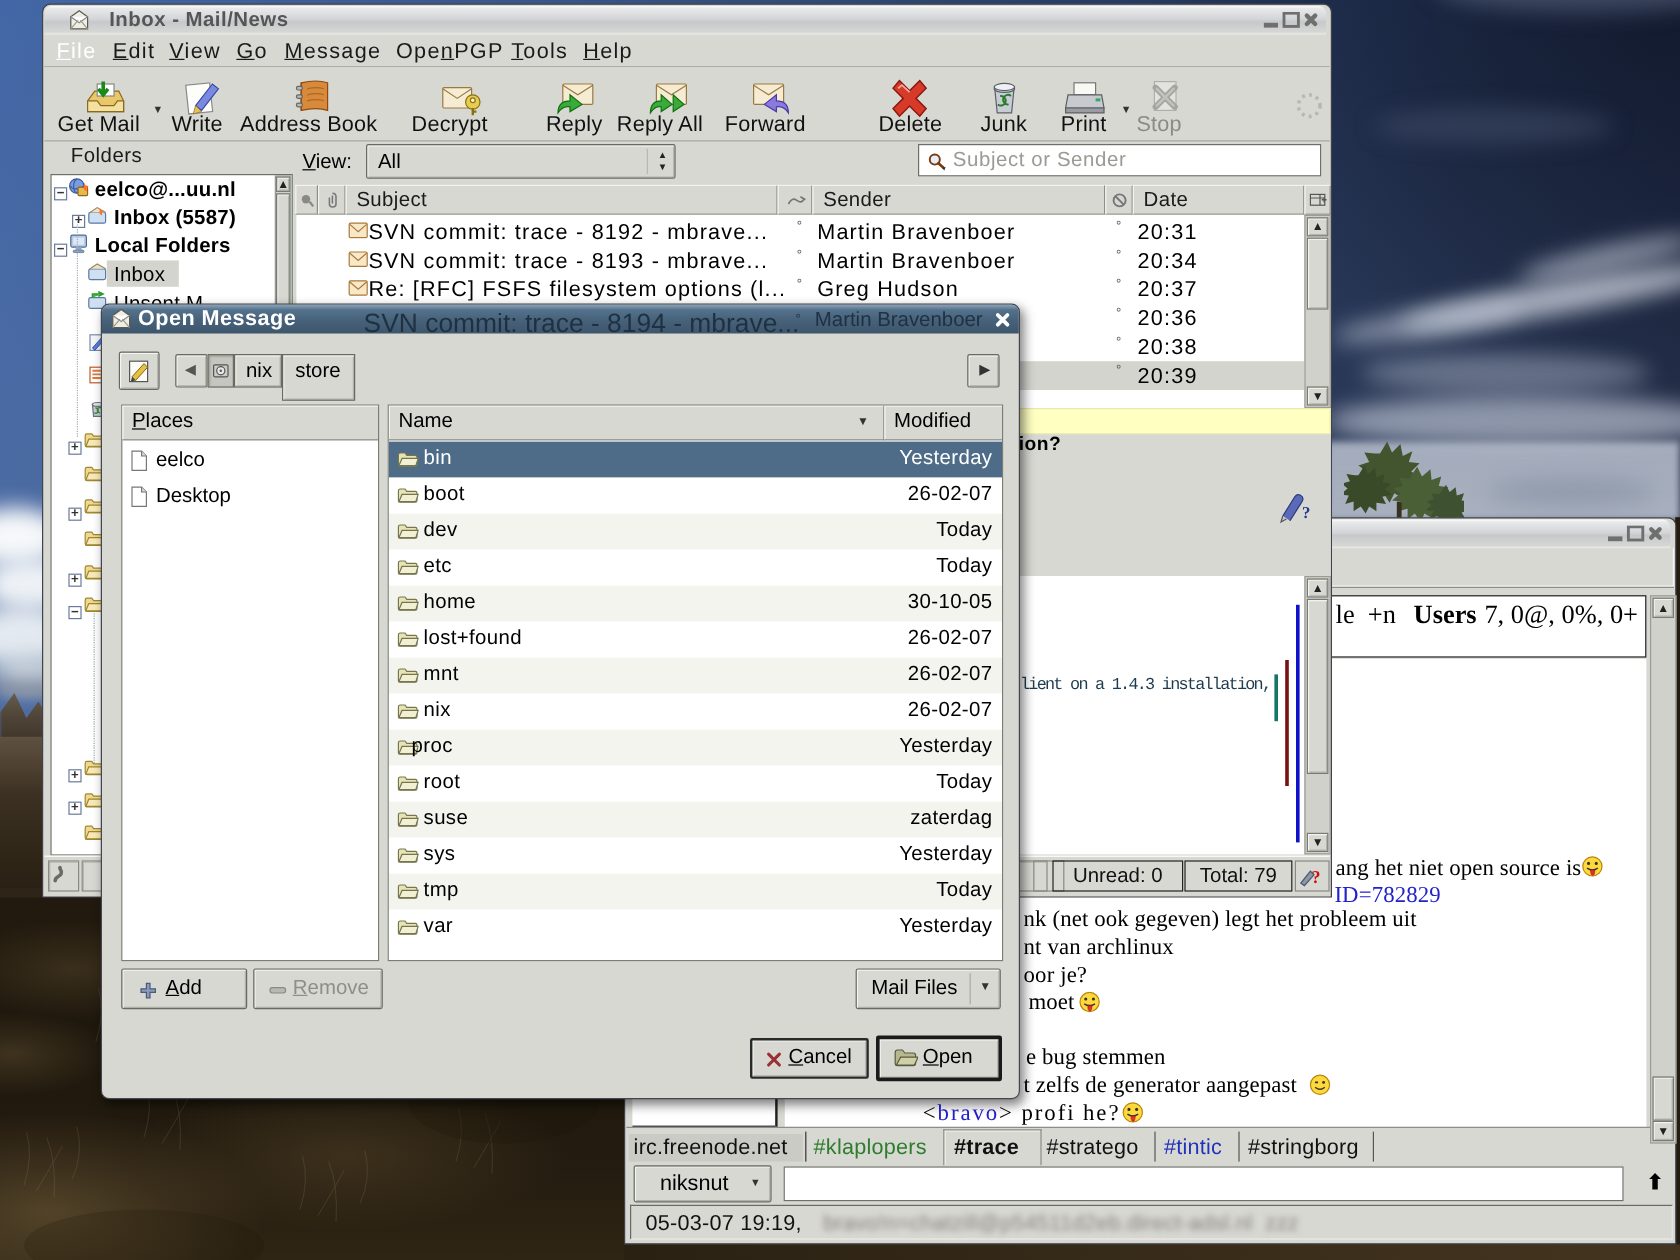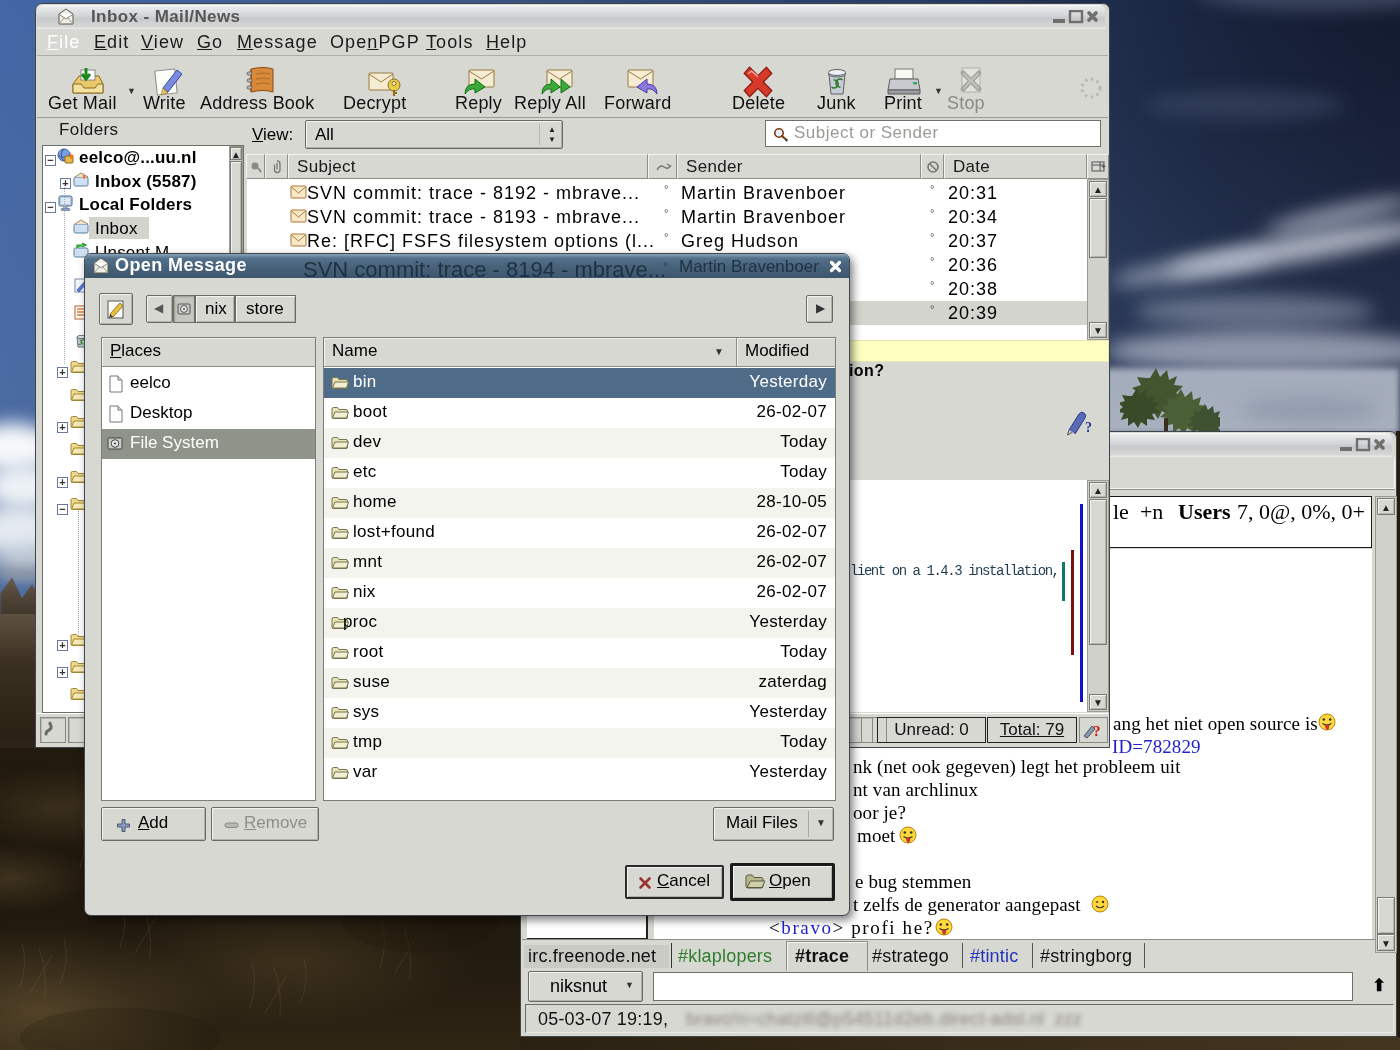--- a/index.html
+++ b/index.html
@@ -570,21 +570,21 @@
 
     <div class="abs" style="left:1px;right:1px;bottom:1px;height:33px;background:#d8d8d3;border-top:1px solid #fff;" id="mailstatus">
       <div class="abs" style="left:3px;top:3px;width:26px;height:26px;border:1px solid #8a8a84;box-shadow:inset 1px 1px 0 #b8b8b2;">
         <svg width="24" height="24" viewBox="0 0 24 24">
             <path d="M5 16 C5 12 9 13 10 10 C11 7 8 6 9 5" fill="none" stroke="#6a6a66" stroke-width="3" stroke-linecap="round"></path>
           </svg>
       </div>
       <div class="abs" style="left:31px;top:3px;width:805px;height:26px;border:1px solid #8a8a84;box-shadow:inset 1px 1px 0 #b8b8b2;"></div>
       <div class="abs" style="left:824px;top:3px;width:26px;height:26px;border:1px solid #8a8a84;"></div>
       <div class="abs" style="left:840px;top:3px;width:109px;height:26px;border:1px solid #222;font-size:17px;color:#111;text-align:center;line-height:24px;">Unread: 0</div>
-      <div class="abs" style="left:950px;top:3px;width:90px;height:26px;border:1px solid #222;font-size:17px;color:#111;text-align:center;line-height:24px;text-decoration:underline;">Total: 79</div>
+      <div class="abs" style="left:950px;top:3px;width:90px;height:26px;border:1px solid #222;font-size:17px;color:#111;text-align:center;line-height:24px;">Total: 79</div>
       <div class="abs" style="left:1042px;top:3px;width:29px;height:26px;border:1px solid #8a8a84;">
         <svg width="27" height="24" viewBox="0 0 27 24">
             <path d="M4 18 L12 8 L15 11 L7 20 Z" fill="#8a97a8" stroke="#4a5668" stroke-width="1"></path>
             <text x="13" y="18" font-size="15" font-weight="bold" fill="#cc1111" font-family="Liberation Serif">?</text>
           </svg>
       </div>
     </div>
   </div>
 
   <div id="dlg" class="abs" style="left:84px;top:253px;width:766px;height:663px;
@@ -619,21 +619,21 @@
     <div class="abs" style="left:88px;top:41px;width:22px;height:28px;background:#c6c6c0;border:1px solid #6a6e64;box-shadow:inset 1px 1px 2px #9a9a94;">
       <svg class="abs" style="left:3px;top:6px;" width="15" height="15" viewBox="0 0 15 15">
           <rect x="1" y="2" width="12" height="10" rx="1" fill="#c8ccc8" stroke="#555"></rect>
           <circle cx="7" cy="7" r="3.4" fill="#e8e8e4" stroke="#555"></circle>
           <circle cx="7" cy="7" r="1" fill="#555"></circle>
         </svg>
     </div>
     <div class="abs gbtn" style="left:110px;top:41px;width:40px;height:28px;border-radius:0;">
       <span class="abs" style="left:9px;top:3px;font-size:17px;">nix</span>
     </div>
-    <div class="abs gbtn" style="left:150px;top:41px;width:61px;height:28px;border-radius:0;">
+    <div class="abs gbtn" style="left:150px;top:41px;width:61px;height:39px;border-radius:0;">
       <span class="abs" style="left:10px;top:3px;font-size:17px;">store</span>
     </div>
     <div class="abs gbtn" style="left:721px;top:41px;width:27px;height:28px;">
       <span class="abs" style="left:9px;top:5px;font-size:12px;color:#333;">▶</span>
     </div>
 
     <div class="abs" style="left:16px;top:83px;width:215px;height:464px;border:1px solid #7a7e74;background:#fff;">
       <div class="abs" style="left:0;top:0;width:100%;height:29px;background:#d8d8d3;border-bottom:1px solid #8e8e88;box-shadow:inset 1px 1px 0 #f2f2ef;">
         <span class="abs" style="left:8px;top:3px;font-size:17px;"><u>P</u>laces</span>
       </div>
@@ -645,28 +645,20 @@
             </svg>
             <span class="abs" style="left:28px;top:4px;">eelco</span>
           </div>
         <div style="position:relative;height:30px;">
             <svg class="abs" style="left:6px;top:6px;" width="16" height="18" viewBox="0 0 16 18">
               <path d="M2 1 L10 1 L14 5 L14 17 L2 17 Z" fill="#fff" stroke="#777"></path>
               <path d="M10 1 L10 5 L14 5" fill="#ddd" stroke="#777"></path>
             </svg>
             <span class="abs" style="left:28px;top:4px;">Desktop</span>
           </div>
-        <div style="position:relative;height:30px;background:#8f948a;color:#fff;">
-            <svg class="abs" style="left:5px;top:7px;" width="17" height="16" viewBox="0 0 17 16">
-              <rect x="1" y="2" width="14" height="11" rx="1" fill="#c8ccc8" stroke="#444"></rect>
-              <circle cx="8" cy="7.5" r="3.8" fill="#e8e8e4" stroke="#444"></circle>
-              <circle cx="8" cy="7.5" r="1.1" fill="#444"></circle>
-            </svg>
-            <span class="abs" style="left:28px;top:4px;">File System</span>
-          </div>
       </div>
     </div>
 
     <div class="abs" style="left:238px;top:83px;width:513px;height:464px;border:1px solid #7a7e74;background:#fff;overflow:hidden;">
       <div class="abs" style="left:0;top:0;width:413px;height:29px;background:#d8d8d3;border-right:1px solid #8e8e88;border-bottom:1px solid #8e8e88;box-shadow:inset 1px 1px 0 #f2f2ef;">
         <span class="abs" style="left:8px;top:3px;font-size:17px;">Name</span>
         <span class="abs" style="right:12px;top:8px;font-size:10px;color:#333;">▼</span>
       </div>
       <div class="abs" style="left:413px;top:0;right:0;height:29px;background:#d8d8d3;border-bottom:1px solid #8e8e88;box-shadow:inset 1px 1px 0 #f2f2ef;">
         <span class="abs" style="left:8px;top:3px;font-size:17px;">Modified</span>
@@ -698,21 +690,21 @@
               <use href="#dlgfolder"></use>
             </svg>
             <span style="position:absolute;left:29px;top:4px;">etc</span>
             <span style="position:absolute;right:8px;top:4px;">Today</span>
           </div>
         <div style="position:relative;height:30px;background:#f4f4ef;color:#000;">
             <svg style="position:absolute;left:7px;top:7px;" width="18" height="16" viewBox="0 0 18 16">
               <use href="#dlgfolder"></use>
             </svg>
             <span style="position:absolute;left:29px;top:4px;">home</span>
-            <span style="position:absolute;right:8px;top:4px;">28-10-05</span>
+            <span style="position:absolute;right:8px;top:4px;">30-10-05</span>
           </div>
         <div style="position:relative;height:30px;background:#fff;color:#000;">
             <svg style="position:absolute;left:7px;top:7px;" width="18" height="16" viewBox="0 0 18 16">
               <use href="#dlgfolder"></use>
             </svg>
             <span style="position:absolute;left:29px;top:4px;">lost+found</span>
             <span style="position:absolute;right:8px;top:4px;">26-02-07</span>
           </div>
         <div style="position:relative;height:30px;background:#f4f4ef;color:#000;">
             <svg style="position:absolute;left:7px;top:7px;" width="18" height="16" viewBox="0 0 18 16">

